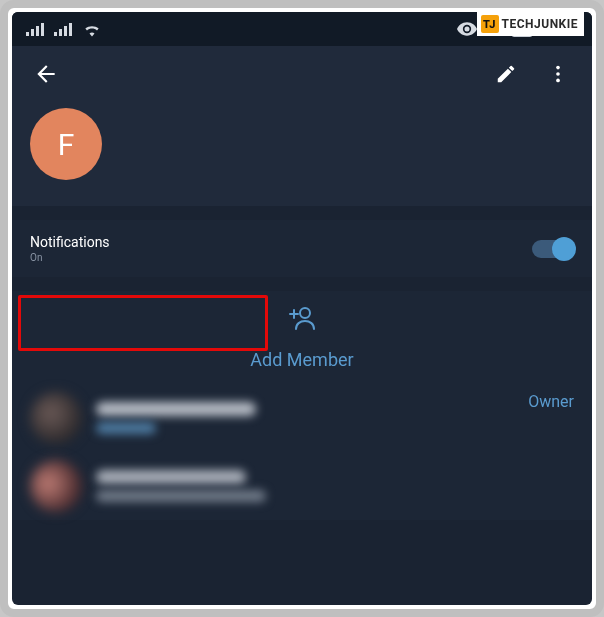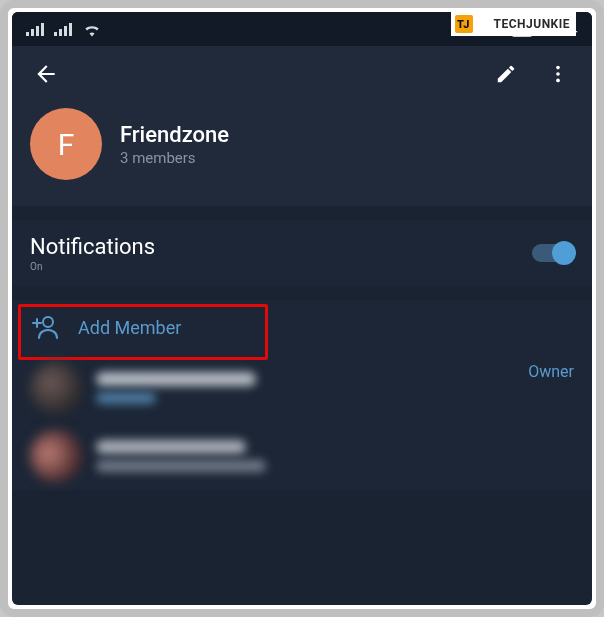--- a/index.html
+++ b/index.html
@@ -24,30 +24,30 @@
     position: absolute;
     inset: 4px;
     border-radius: 6px;
     overflow: hidden;
     background: #1a2332;
   }
   
   .watermark {
     position: absolute;
     top: 0;
-    right: 16px;
+    right: 8px;
     background: #fff;
     color: #2a2a2a;
     font-size: 12px;
     font-weight: 700;
     letter-spacing: 0.5px;
     padding: 3px 6px 3px 4px;
     display: flex;
     align-items: center;
-    gap: 21px;
+    gap: 3px;
     z-index: 50;
   }
   .watermark .tj-badge {
     display: inline-flex;
     width: 18px; height: 18px;
     background: #f5a10a;
     color: #111;
     align-items: center;
     justify-content: center;
     font-size: 11px;
@@ -116,21 +116,21 @@
   
   .section {
     background:#1c2636;
     margin-top:14px;
     padding: 14px 18px;
   }
   .notif-row {
     display:flex; align-items:center; justify-content:space-between;
   }
   .notif-left { }
-  .notif-title { color:#fff; font-size:22px; }
+  .notif-title { color:#fff; font-size:14px; }
   .notif-sub   { color:#8893a3; font-size:10px; margin-top:2px; }
 
   
   .toggle {
     width:42px; height:18px; border-radius:10px; background:#3b5a7a; position:relative;
   }
   .toggle::after{
     content:""; position:absolute; top:-3px; right:-2px;
     width:24px; height:24px; background:#4f9fd6; border-radius:50%;
   }
@@ -138,20 +138,21 @@
   
   .members {
     background:#1c2636;
     margin-top:14px;
   }
   .add-member-row {
     display:flex; align-items:center; gap:18px;
     padding: 14px 18px;
     color:#5a9bcf;
     position:relative;
+    flex-direction:column;
   }
   .add-member-row .label { font-size:18px; }
   .red-highlight {
     position:absolute;
     top:4px; left:6px;
     width:250px; height:56px;
     border:3px solid #e30909;
     border-radius:2px;
     pointer-events:none;
   }
@@ -250,24 +251,20 @@
               <circle cx="12" cy="12" r="2" fill="#fff"></circle>
               <circle cx="12" cy="19" r="2" fill="#fff"></circle>
             </svg>
         </div>
       </div>
     </div>
 
     <div class="header">
       <div class="avatar-circle">
         <span>F</span>
-      </div>
-      <div class="header-text">
-        <div class="title">Friendzone</div>
-        <div class="subtitle">3 members</div>
       </div>
     </div>
 
     <div class="section">
       <div class="notif-row">
         <div class="notif-left">
           <div class="notif-title">Notifications</div>
           <div class="notif-sub">On</div>
         </div>
         <div class="toggle" aria-checked="true"></div>

